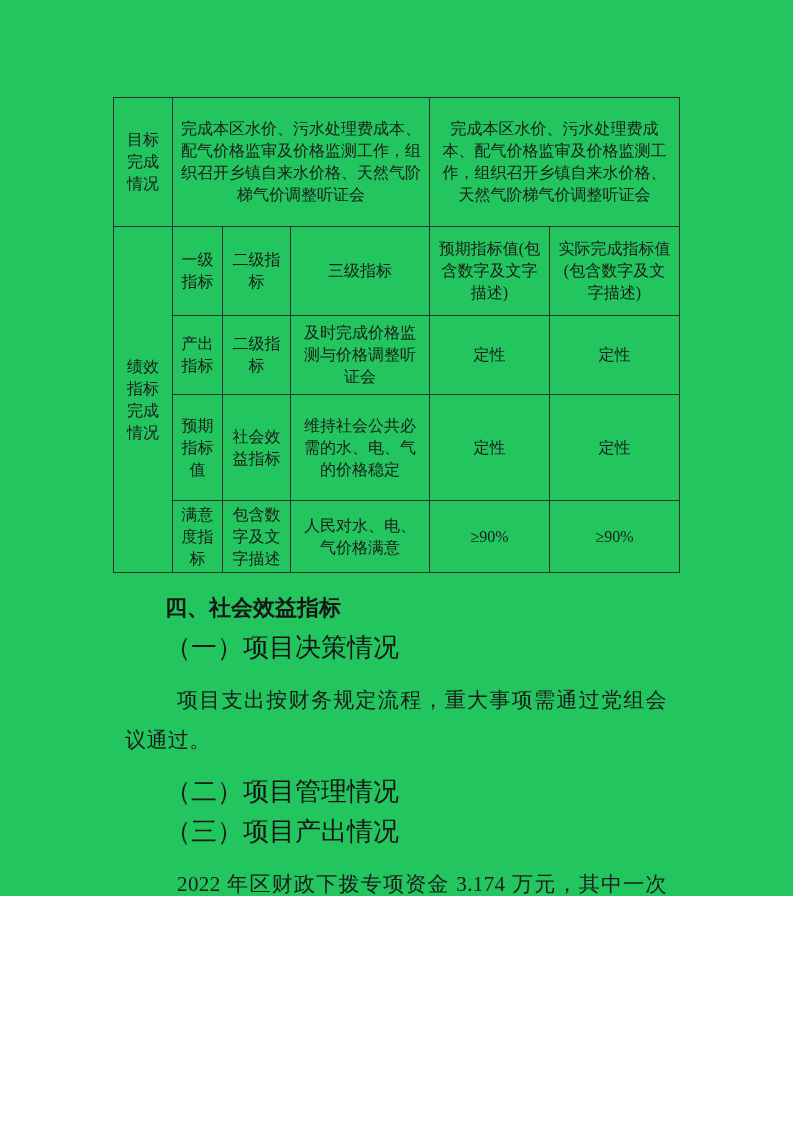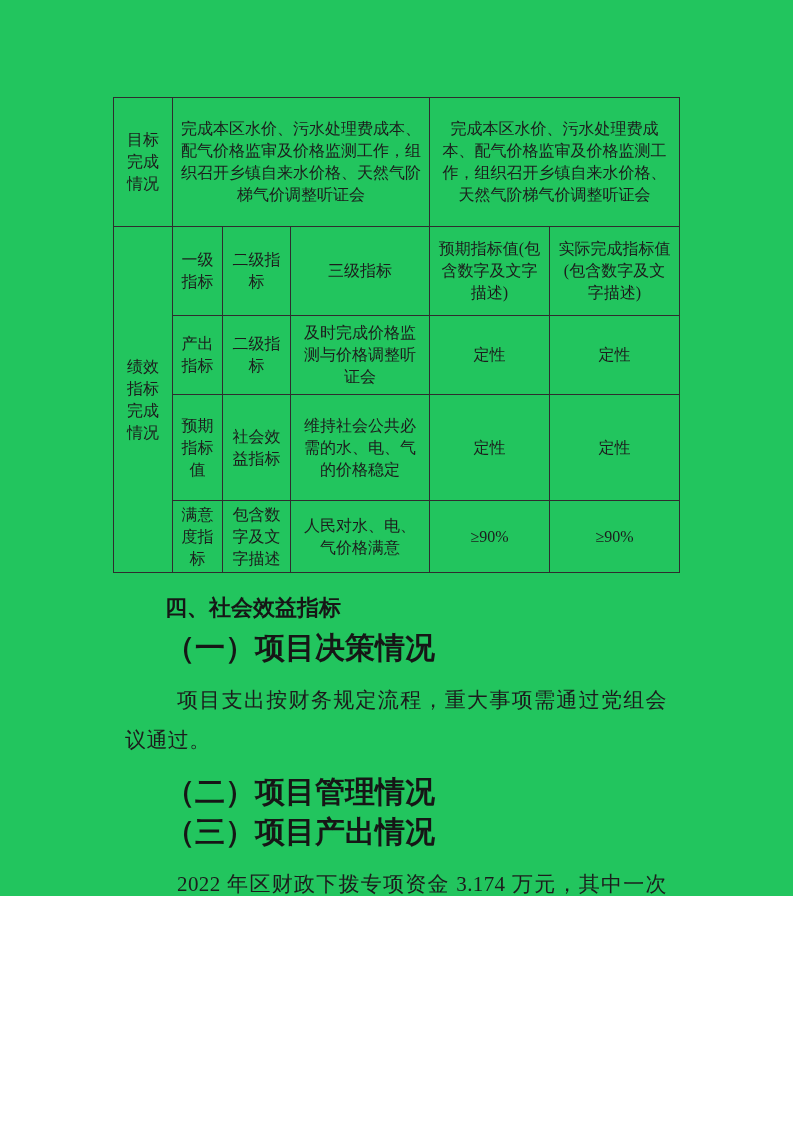--- a/index.html
+++ b/index.html
@@ -57,22 +57,22 @@
     font-family: "Liberation Sans", sans-serif;
     font-weight: bold;
     font-size: 22px;
     line-height: 40px;
     text-indent: 52px;
     color: #161616;
   }
   .sub-heading {
     margin: 0;
     font-family: "Liberation Serif", serif;
-    font-weight: bold;
-    font-size: 30px;
+    font-weight: normal;
+    font-size: 26px;
     line-height: 40px;
     text-indent: 52px;
     color: #161616;
   }
   .para {
     margin: 12px;
     font-size: 21px;
     line-height: 40px;
     text-indent: 52px;
     text-align: justify;

